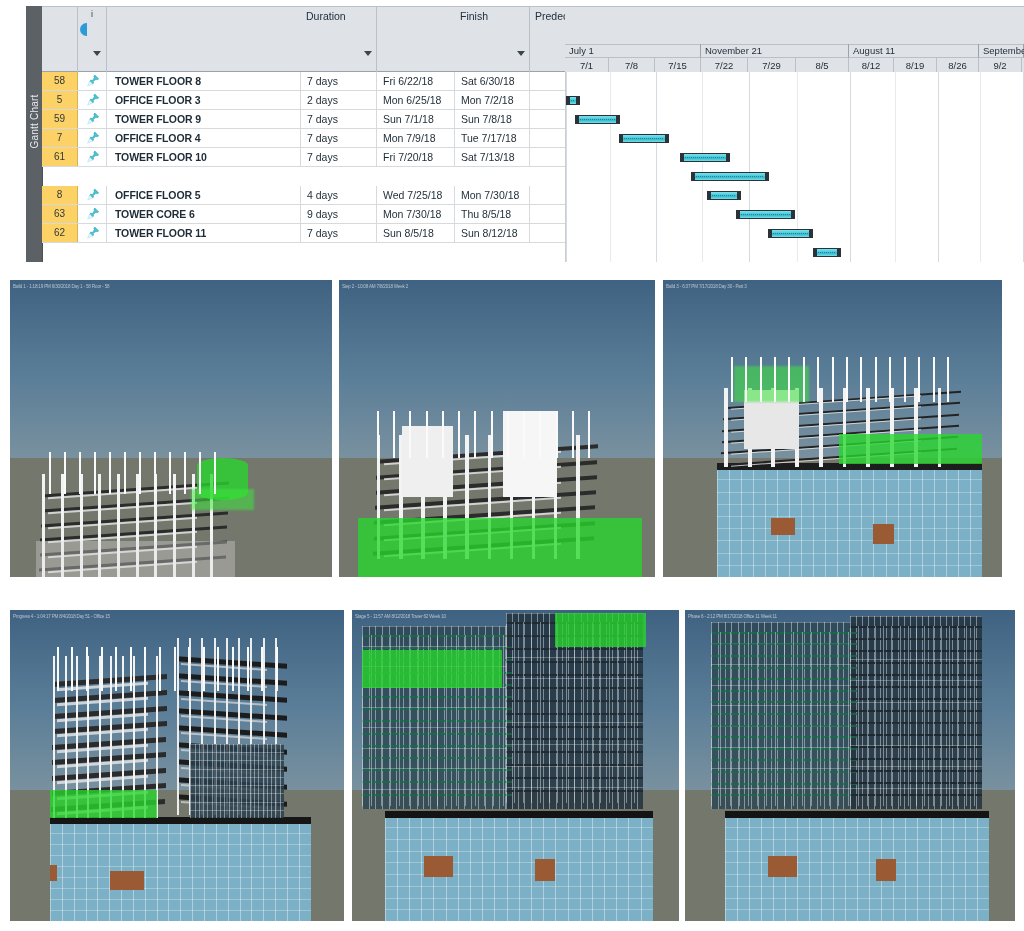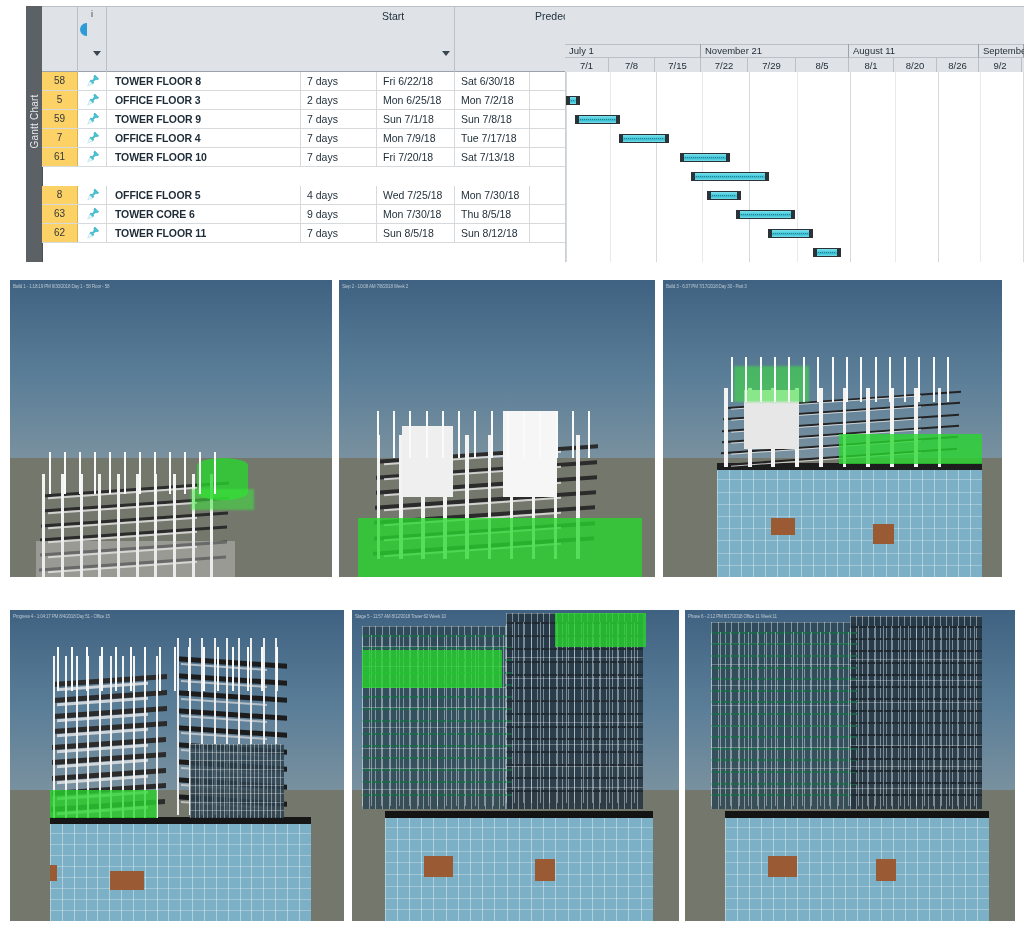--- a/index.html
+++ b/index.html
@@ -137,22 +137,26 @@
     <span>Gantt Chart</span>
   </div>
 
   <div class="tbl-header">
     <div class="hcell" style="left:0;width:36px;"></div>
     <div class="hcell indic" style="left:36px;width:29px;">
       <div class="blue-tab"></div>
       <div style="position:absolute;left:13px;top:2px;font-size:9px;color:#30434f;">i</div>
       <div class="filter" style="right:5px;"></div>
     </div>
-    <div class="hcell" style="left:335px;width:78px;">
-      <span>Start</span>
+    <div class="hcell" style="left:259px;width:76px;">
+      <span>Duration</span>
+      <div class="filter"></div>
+    </div>
+    <div class="hcell" style="left:413px;width:75px;">
+      <span>Finish</span>
       <div class="filter"></div>
     </div>
     <div class="hcell" style="left:488px;width:77px;border-right:none;">
       <span>Predecessors</span>
     </div>
   </div>
 
   <div class="tl-head">
     <div class="tl-blank"></div>
     <div id="tl-months">
@@ -161,22 +165,22 @@
         <div class="tl-month" style="left: 284px; width: 130px;">August 11</div>
         <div class="tl-month" style="left: 414px; width: 45px;">September 1</div>
       </div>
     <div id="tl-weeks">
         <div class="tl-week" style="left: 0px; width: 44px;">7/1</div>
         <div class="tl-week" style="left: 44px; width: 46px;">7/8</div>
         <div class="tl-week" style="left: 90px; width: 46px;">7/15</div>
         <div class="tl-week" style="left: 136px; width: 47px;">7/22</div>
         <div class="tl-week" style="left: 183px; width: 48px;">7/29</div>
         <div class="tl-week" style="left: 231px; width: 53px;">8/5</div>
-        <div class="tl-week" style="left: 284px; width: 45px;">8/1</div>
-        <div class="tl-week" style="left: 329px; width: 43px;">8/20</div>
+        <div class="tl-week" style="left: 284px; width: 45px;">8/12</div>
+        <div class="tl-week" style="left: 329px; width: 43px;">8/19</div>
         <div class="tl-week" style="left: 372px; width: 42px;">8/26</div>
         <div class="tl-week" style="left: 414px; width: 43px;">9/2</div>
         <div class="tl-week" style="left: 457px; width: 40px;">9/9</div>
       </div>
   </div>
 
   <div class="tbl-body" id="tbl-body">
       <div class="trow" style="top: 0px;">
         <div class="cell c-id">58</div>
         <div class="cell c-ind">

